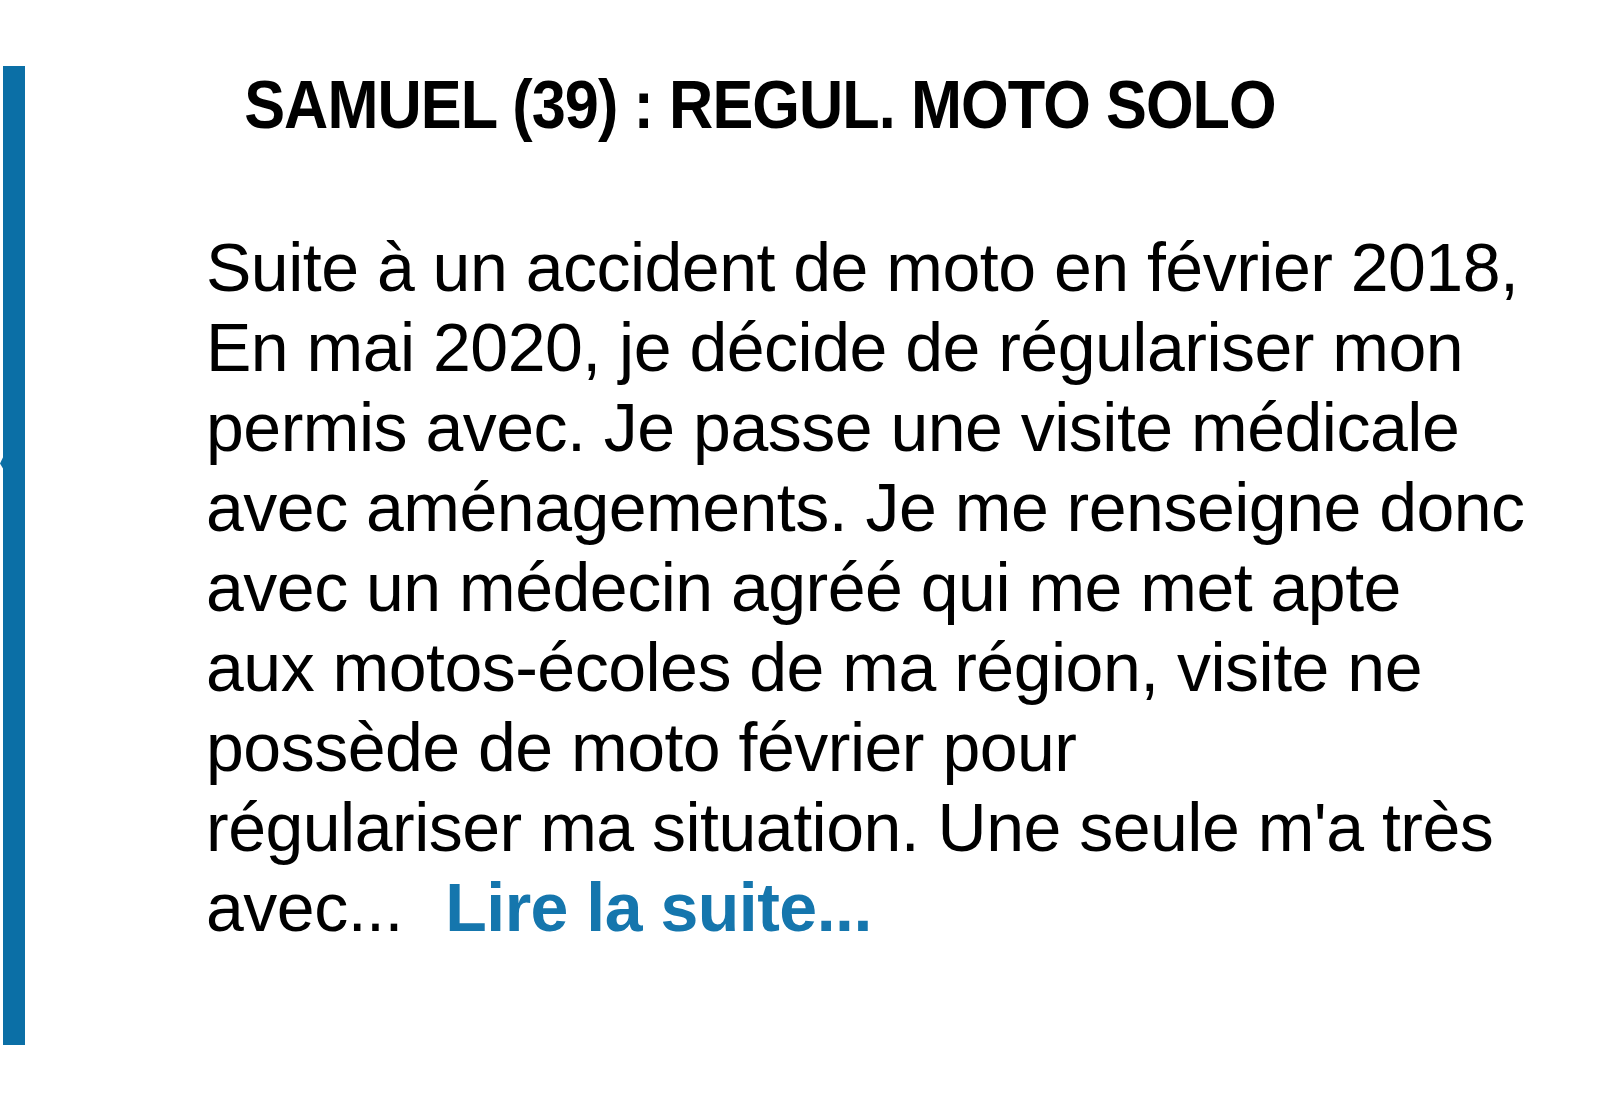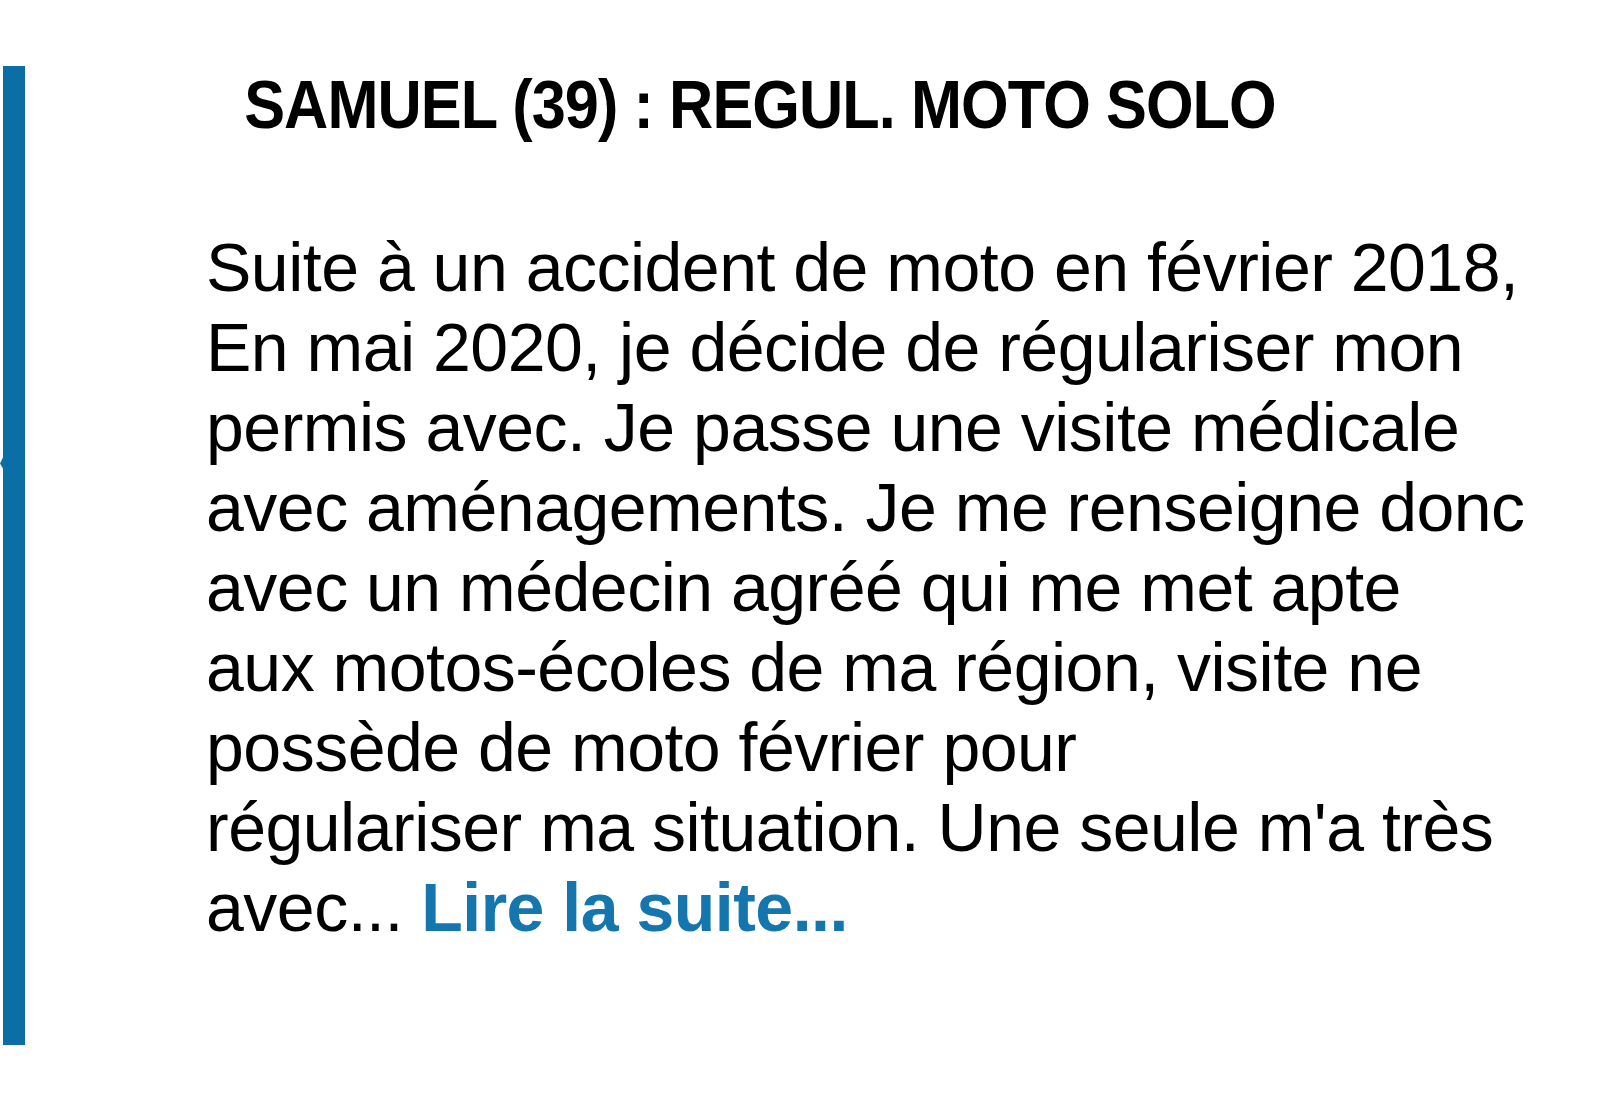--- a/index.html
+++ b/index.html
@@ -82,15 +82,15 @@
 
   <div class="body-line">Suite à un accident de moto en février 2018,</div>
     <div class="body-line">En mai 2020, je décide de régulariser mon</div>
     <div class="body-line">permis avec. Je passe une visite médicale</div>
     <div class="body-line">avec aménagements. Je me renseigne donc</div>
     <div class="body-line">avec un médecin agréé qui me met apte</div>
     <div class="body-line">aux motos-écoles de ma région, visite ne</div>
     <div class="body-line">possède de moto février pour</div>
     <div class="body-line">régulariser ma situation. Une seule m'a très</div>
     <div class="body-line" id="last-line">
-    <span>avec... </span><a class="read-more-link" style="color: rgb(21, 118, 173);">Lire la suite...</a>
+    <span>avec... </span><a class="read-more-link" style="color: rgb(21, 118, 173); margin-left: 24px;">Lire la suite...</a>
   </div>
 </div>
 
 </body></html>

